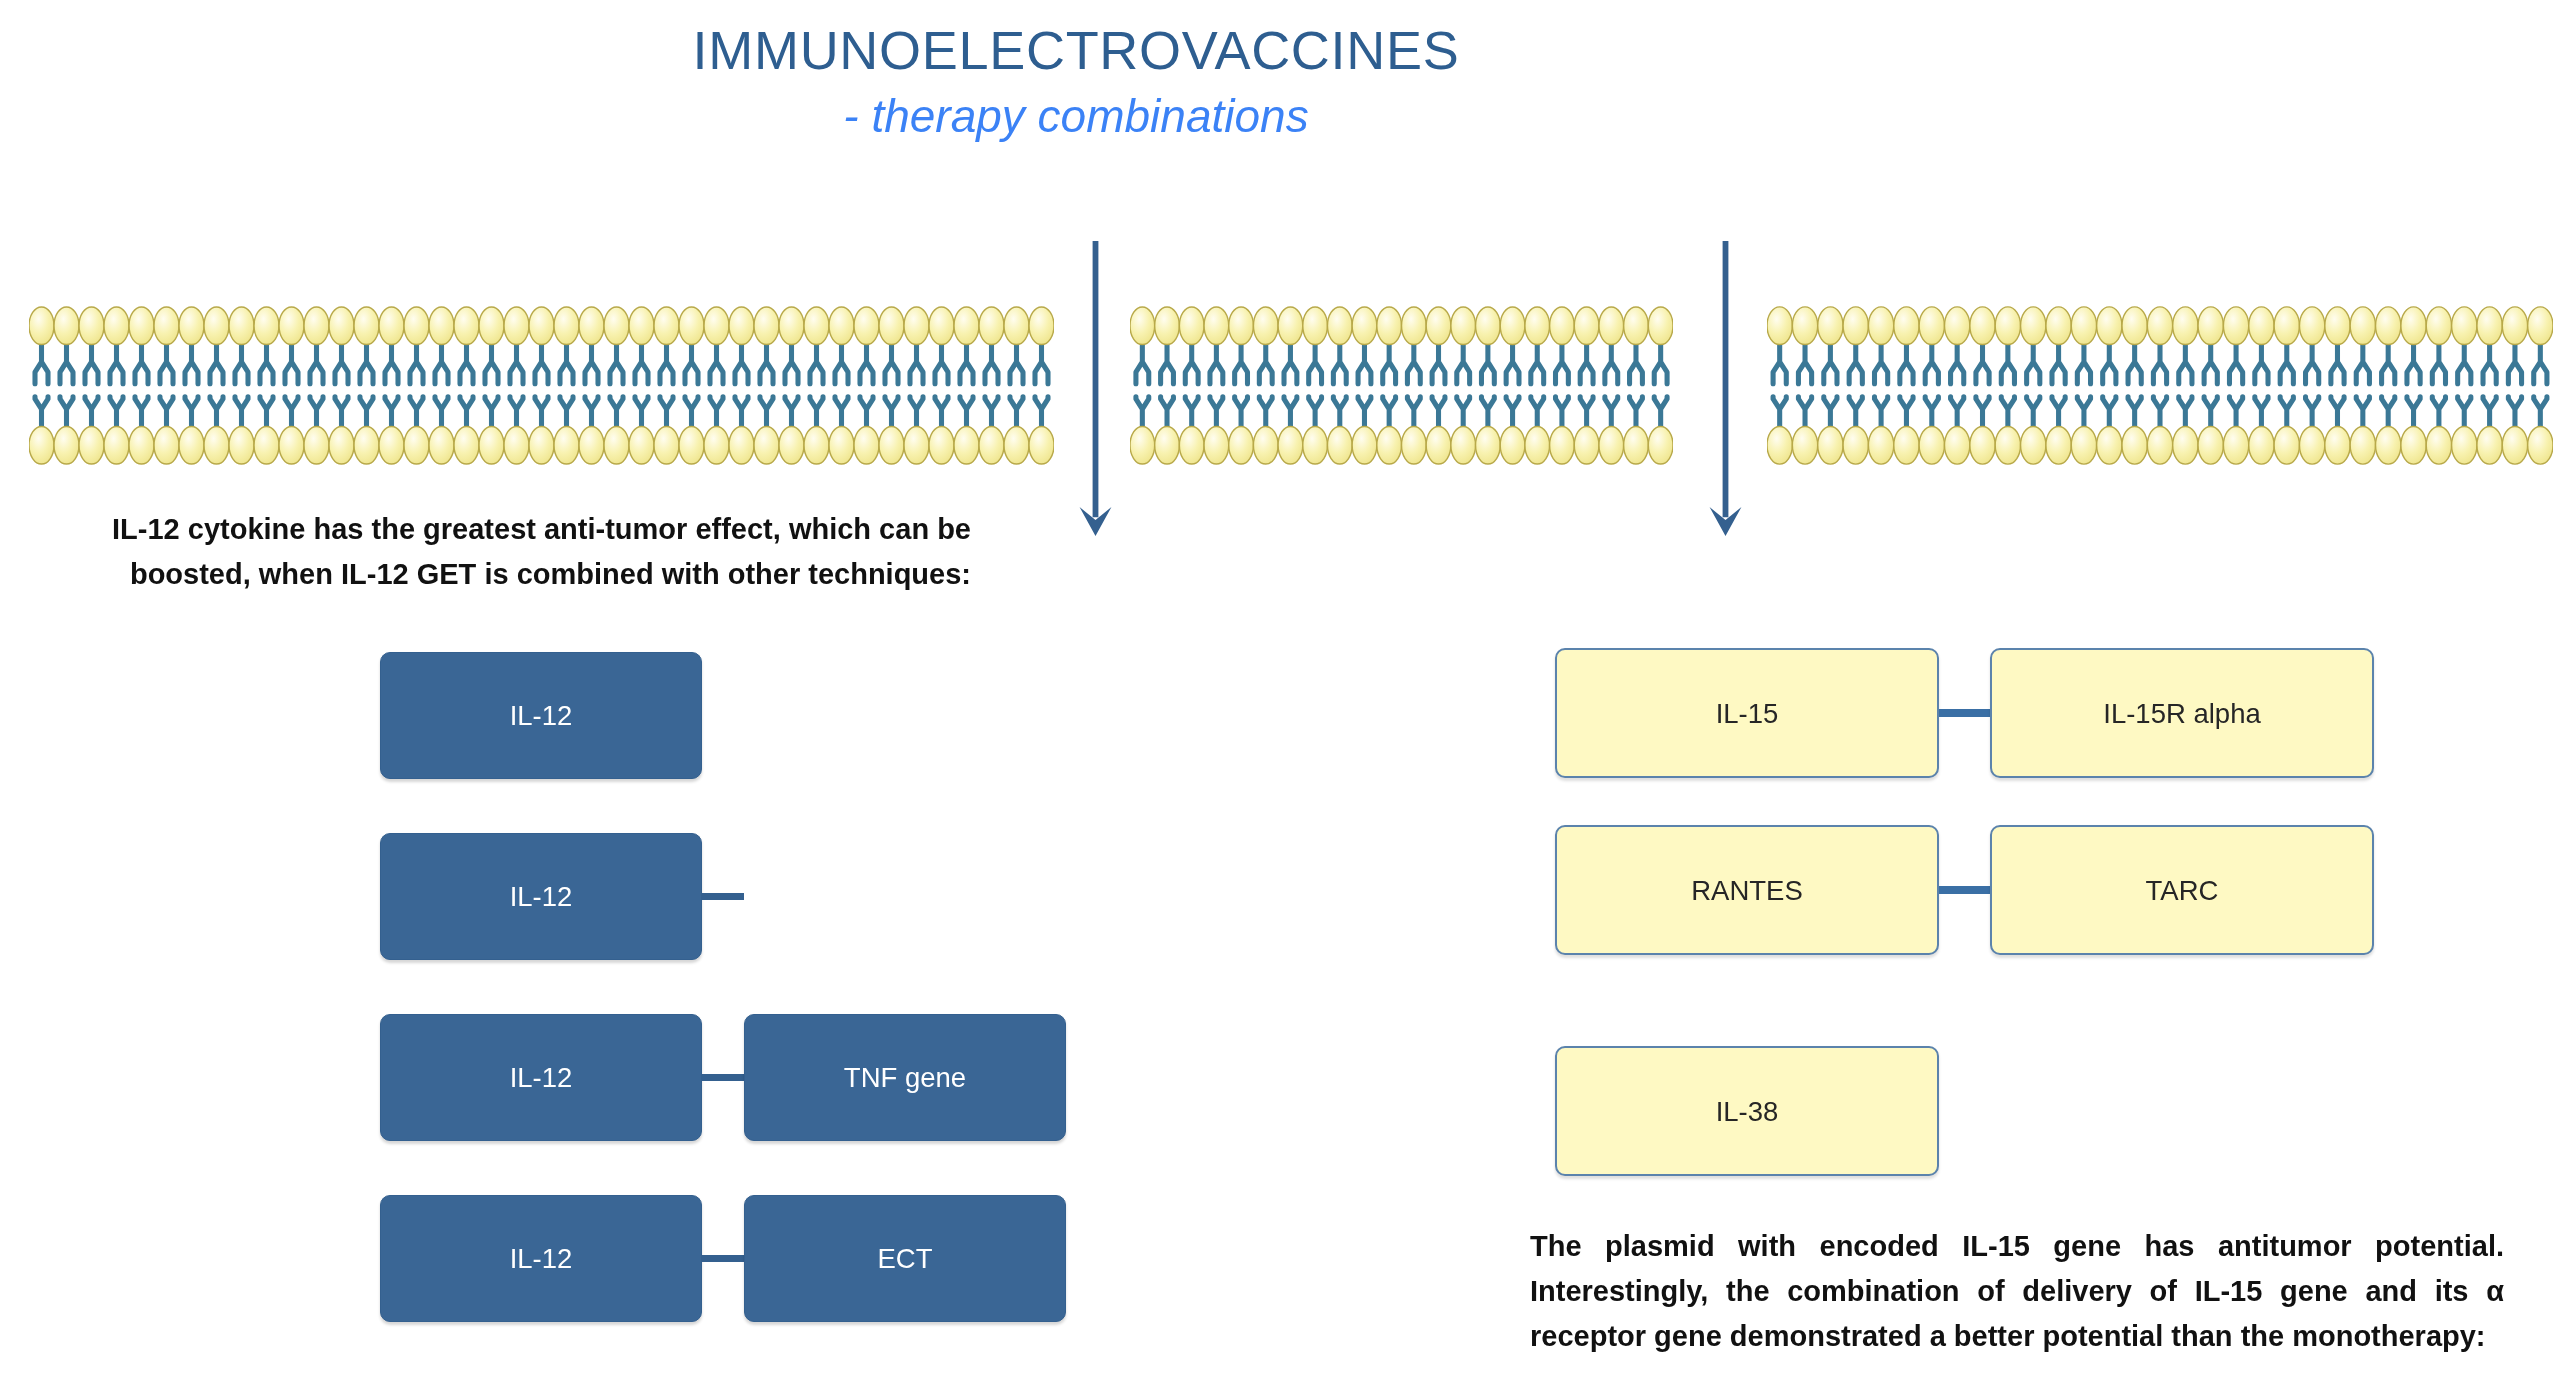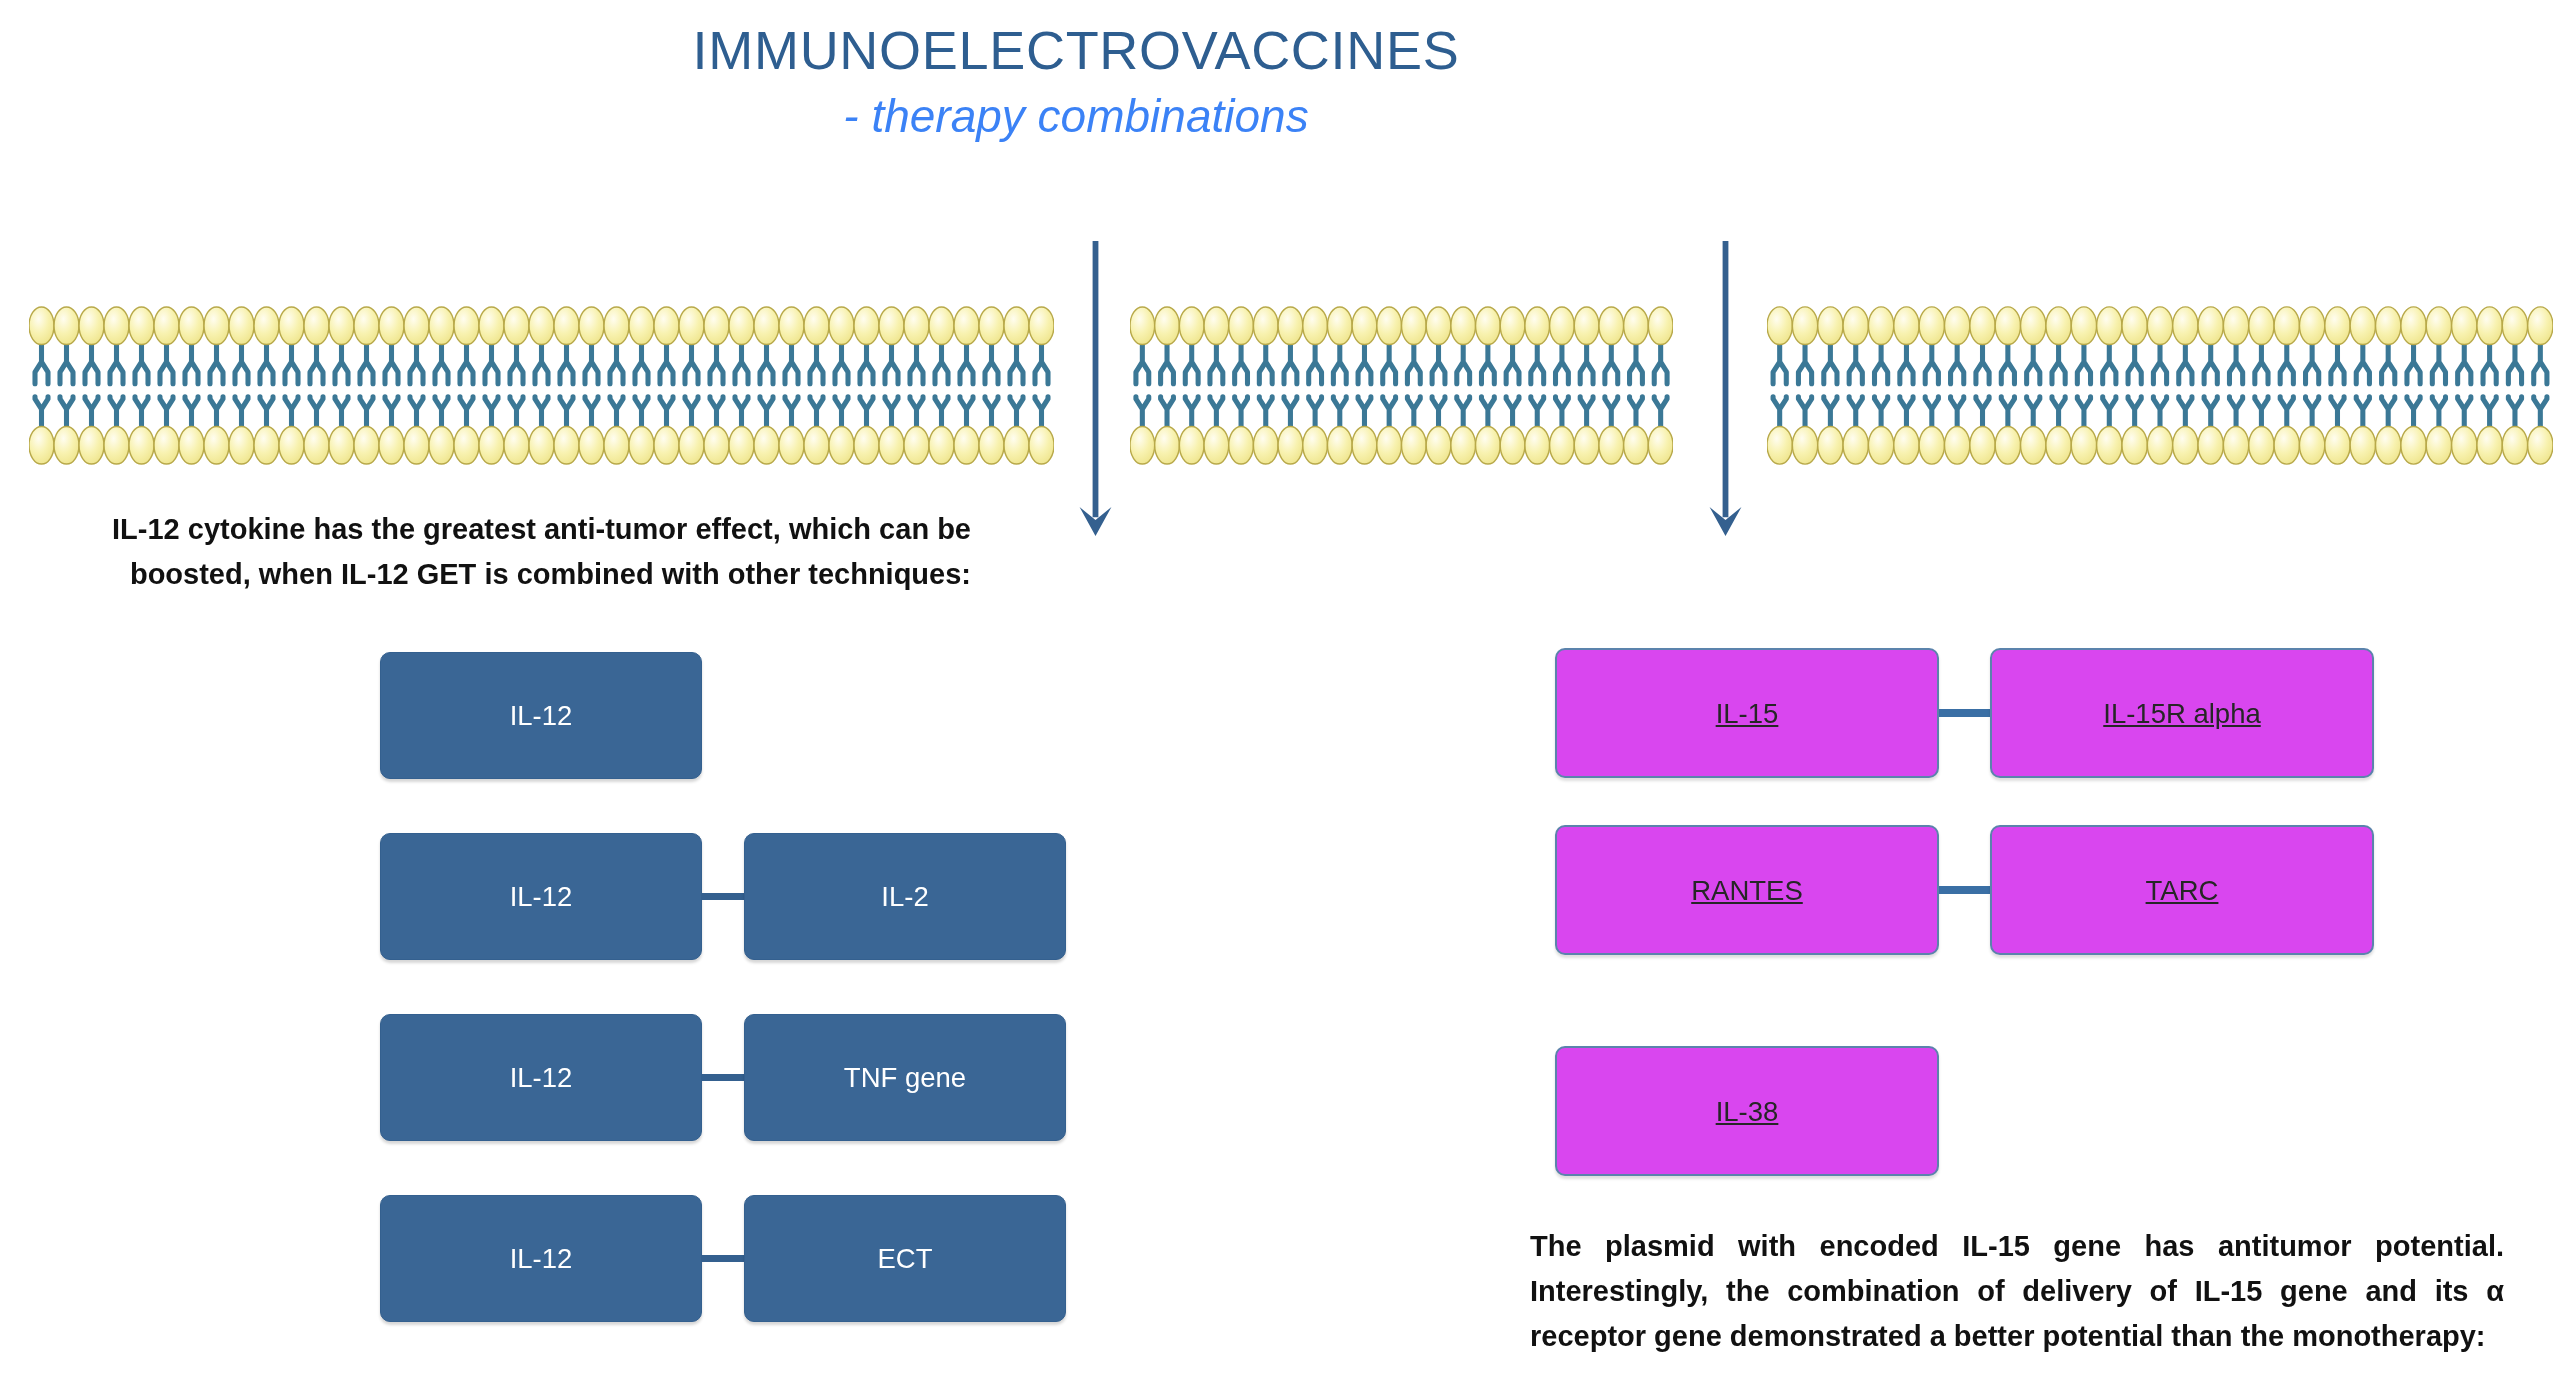--- a/index.html
+++ b/index.html
@@ -93,25 +93,24 @@
     text-align: center;
     line-height: 1.2;
   }
   .node.filled {
     background: #3a6695;
     color: #ffffff;
     border: 1.4px solid #34608f;
     box-shadow: 0 2.2px 2.9px rgba(0,0,0,0.16);
   }
   .node.outlined {
-    background: #d946ef;
+    background: #fef9c3;
     color: #262626;
     border: 2.2px solid #5b83ac;
     box-shadow: 0 2.2px 2.9px rgba(0,0,0,0.13);
-    text-decoration: underline;
   }
   .connector {
     height: 6.5px;
     background: #34608f;
     flex: 0 0 auto;
   }
   .connector.light {
     background: #3a6fa5;
     height: 8px;
   }
@@ -553,21 +552,20 @@
 
   <div class="para para-left">IL-12 cytokine has the greatest anti-tumor effect, which can be boosted, when IL-12 GET is combined with other techniques:</div>
 
   <div id="left-rows">
       <div class="row left-row" style="left: 360px; top: 652px;">
         <div class="node filled">IL-12</div>
       </div>
       <div class="row left-row" style="left: 360px; top: 833px;">
         <div class="node filled">IL-12</div>
         <div class="connector"></div>
-        <div class="node filled">IL-2</div>
       </div>
       <div class="row left-row" style="left: 360px; top: 1014px;">
         <div class="node filled">IL-12</div>
         <div class="connector"></div>
         <div class="node filled">TNF gene</div>
       </div>
       <div class="row left-row" style="left: 360px; top: 1195px;">
         <div class="node filled">IL-12</div>
         <div class="connector"></div>
         <div class="node filled">ECT</div>

